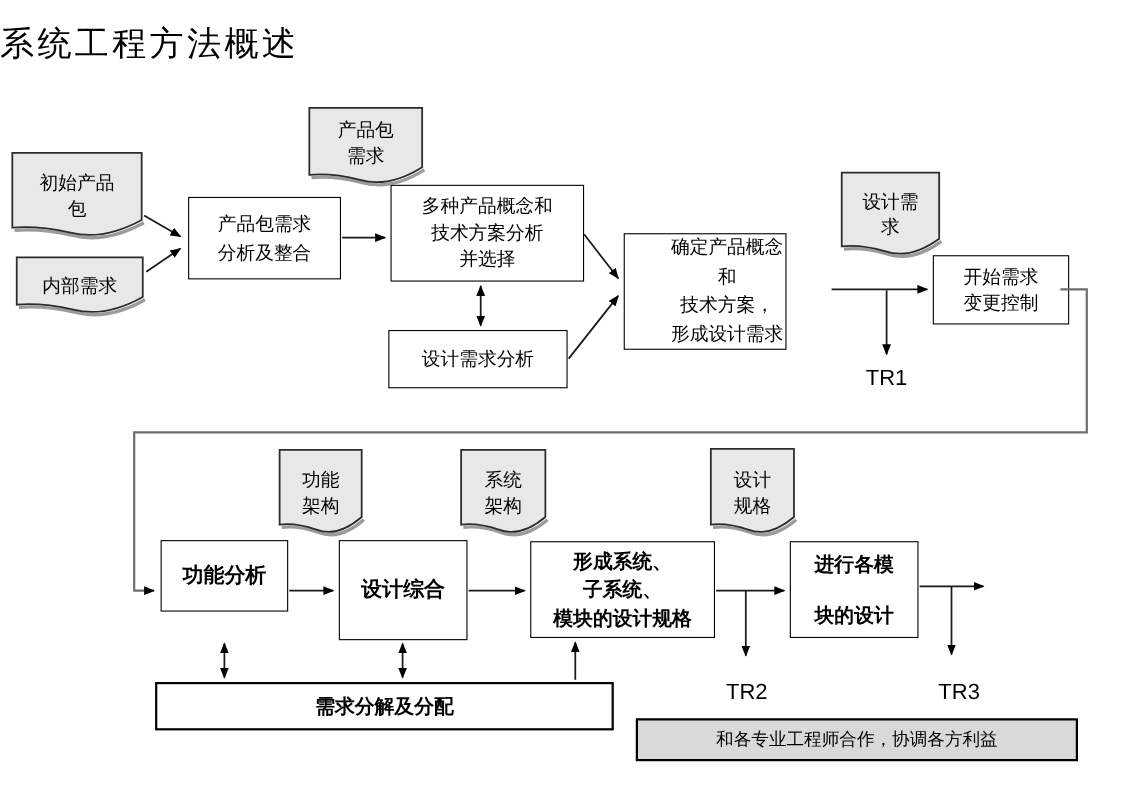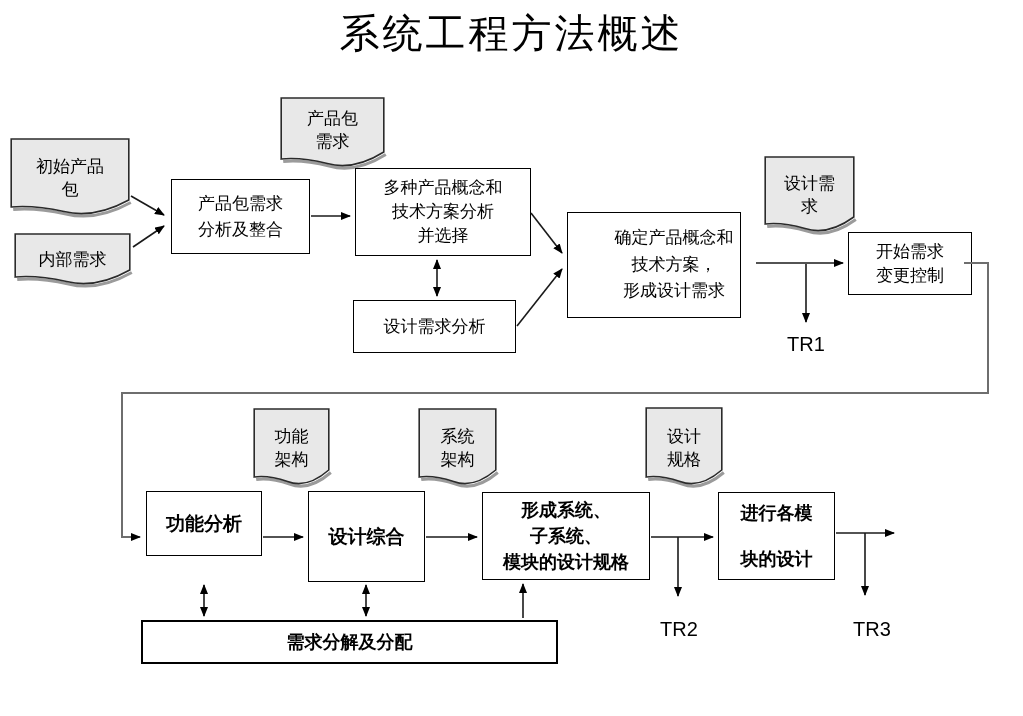--- a/index.html
+++ b/index.html
@@ -1,20 +1,20 @@
 <!DOCTYPE html>
 <html><head>
 <meta charset="utf-8">
 <style>
   html,body{margin:0;padding:0;background:#ffffff;}
   body{width:1023px;height:716px;position:relative;overflow:hidden;
        font-family:"Liberation Sans","DejaVu Sans",sans-serif;color:#000;}
   .stage{position:absolute;inset:0;}
-  .title{position:absolute;left:0;top:6px;width:100%;text-align:center;
-         font-size:40px;letter-spacing:3px;font-weight:500;}
+  .title{position:absolute;left:0;top:19px;width:100%;
+         font-size:31px;letter-spacing:3px;font-weight:500;}
   .box{position:absolute;background:#ffffff;border:1.6px solid #000;
        display:flex;flex-direction:column;align-items:center;justify-content:center;
        text-align:center;font-size:17px;line-height:1.5;box-sizing:border-box;}
   .box-bold{font-weight:bold;font-size:18px;line-height:1.45;}
   .box .ln{display:block;}
   .doc{position:absolute;}
   .doc svg{position:absolute;left:0;top:0;overflow:visible;}
   .doc .doc-text{position:absolute;left:0;right:0;top:0;bottom:13px;
        display:flex;flex-direction:column;align-items:center;justify-content:flex-end;
        text-align:center;font-size:17px;line-height:1.35;}
@@ -115,21 +115,21 @@
   <div class="box" style="left:355px;top:168px;width:176px;height:88px;line-height:1.4;">
     <span class="ln">多种产品概念和</span>
     <span class="ln">技术方案分析</span>
     <span class="ln">并选择</span>
   </div>
 
   <div class="box" style="left:353px;top:300px;width:163px;height:53px;">
     <span class="ln">设计需求分析</span>
   </div>
 
-  <div class="box" style="left:567px;top:212px;width:174px;height:106px;line-height:1.55;padding-left:40px;">
+  <div class="box" style="left:567px;top:212px;width:148px;height:106px;line-height:1.55;padding-left:40px;">
     <span class="ln">确定产品概念和</span>
     <span class="ln">技术方案，</span>
     <span class="ln">形成设计需求</span>
   </div>
 
   <div class="box" style="left:848px;top:232px;width:124px;height:63px;line-height:1.4;">
     <span class="ln">开始需求</span>
     <span class="ln">变更控制</span>
   </div>
 
@@ -149,20 +149,23 @@
 
   <div class="box box-bold" style="left:718px;top:492px;width:117px;height:88px;gap:20px;">
     <span class="ln">进行各模</span>
     <span class="ln">块的设计</span>
   </div>
 
   <div class="box box-bold" style="left:141px;top:620px;width:417px;height:44px;border-width:2px;">
     <span class="ln">需求分解及分配</span>
   </div>
 
+  <div class="collab" style="left:578px;top:653px;width:402px;height:39px;">
+    <span class="ln">和各专业工程师合作，协调各方利益</span>
+  </div>
 
   <div class="tr-label" style="left:787px;top:333px;">TR1</div>
   <div class="tr-label" style="left:660px;top:618px;">TR2</div>
   <div class="tr-label" style="left:853px;top:618px;">TR3</div>
 
   <svg class="wires" width="1023" height="716" viewBox="0 0 1023 716">
     <defs>
       <marker id="arrow" viewBox="0 0 10 8" markerWidth="10" markerHeight="8" refX="9" refY="4" orient="auto-start-reverse" markerUnits="userSpaceOnUse">
         <path d="M0,0 L10,4 L0,8 Z" fill="#000"></path>
       </marker>

